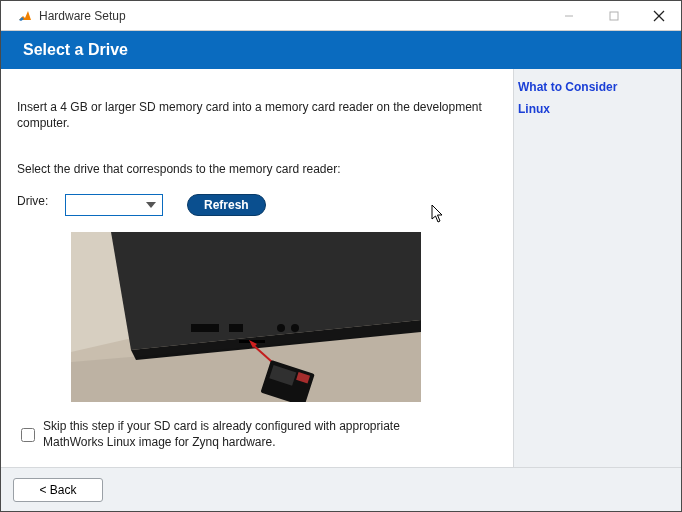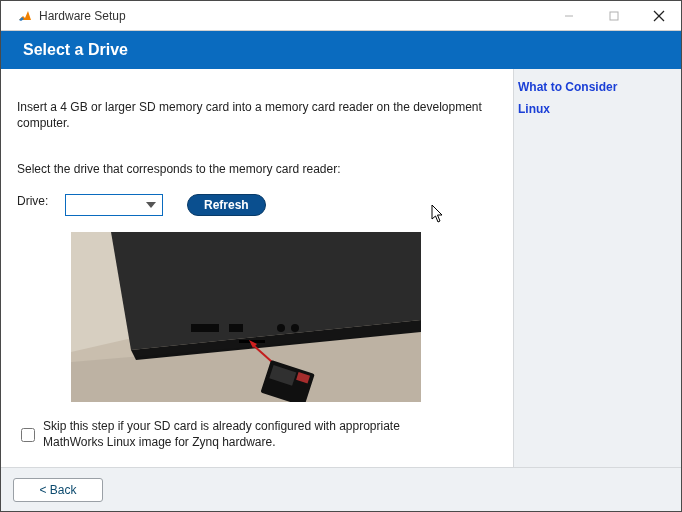--- a/index.html
+++ b/index.html
@@ -30,21 +30,21 @@
   .skip-row input { margin: 2px 8px 0 4px; width: 14px; height: 14px; }
   .skip-row label { line-height: 1.35; max-width: 400px; }
 
   .side-pane { width: 168px; background: #eef1f4; border-left: 1px solid #d6d9dc; padding: 10px 12px 10px 4px; line-height: 1.35; }
   .side-pane .h { color: #1a3fd6; font-weight: 700; font-size: 12px; margin: 0 0 4px 0; }
   .side-pane p { margin: 0 0 10px 0; }
   .side-pane .note-h { color: #1a3fd6; font-weight: 700; margin: 6px 0 2px 0; font-size: 12px; }
 
   .footer { height: 44px; border-top: 1px solid #d6d9dc; background:#eef1f4; display: flex; align-items: center; padding: 0 12px; }
   .footer .spacer { flex: 1; }
-  .nav-btn { min-width: 90px; height: 24px; border: 1px solid #9aa0a6; background: #fff; border-radius: 3px; font-size: 12px; color: #0c4a6e; cursor: pointer; margin-left: 10px; }
+  .nav-btn { min-width: 90px; height: 24px; border: 1px solid #9aa0a6; background: #fff; border-radius: 3px; font-size: 12px; color: #000000; cursor: pointer; margin-left: 10px; }
   .nav-btn.back { margin-left: 0; }
 
   .cursor { position: absolute; left: 430px; top: 203px; pointer-events:none; }
 </style>
 </head>
 <body>
 
 <div class="window">
 
   <div class="titlebar">

